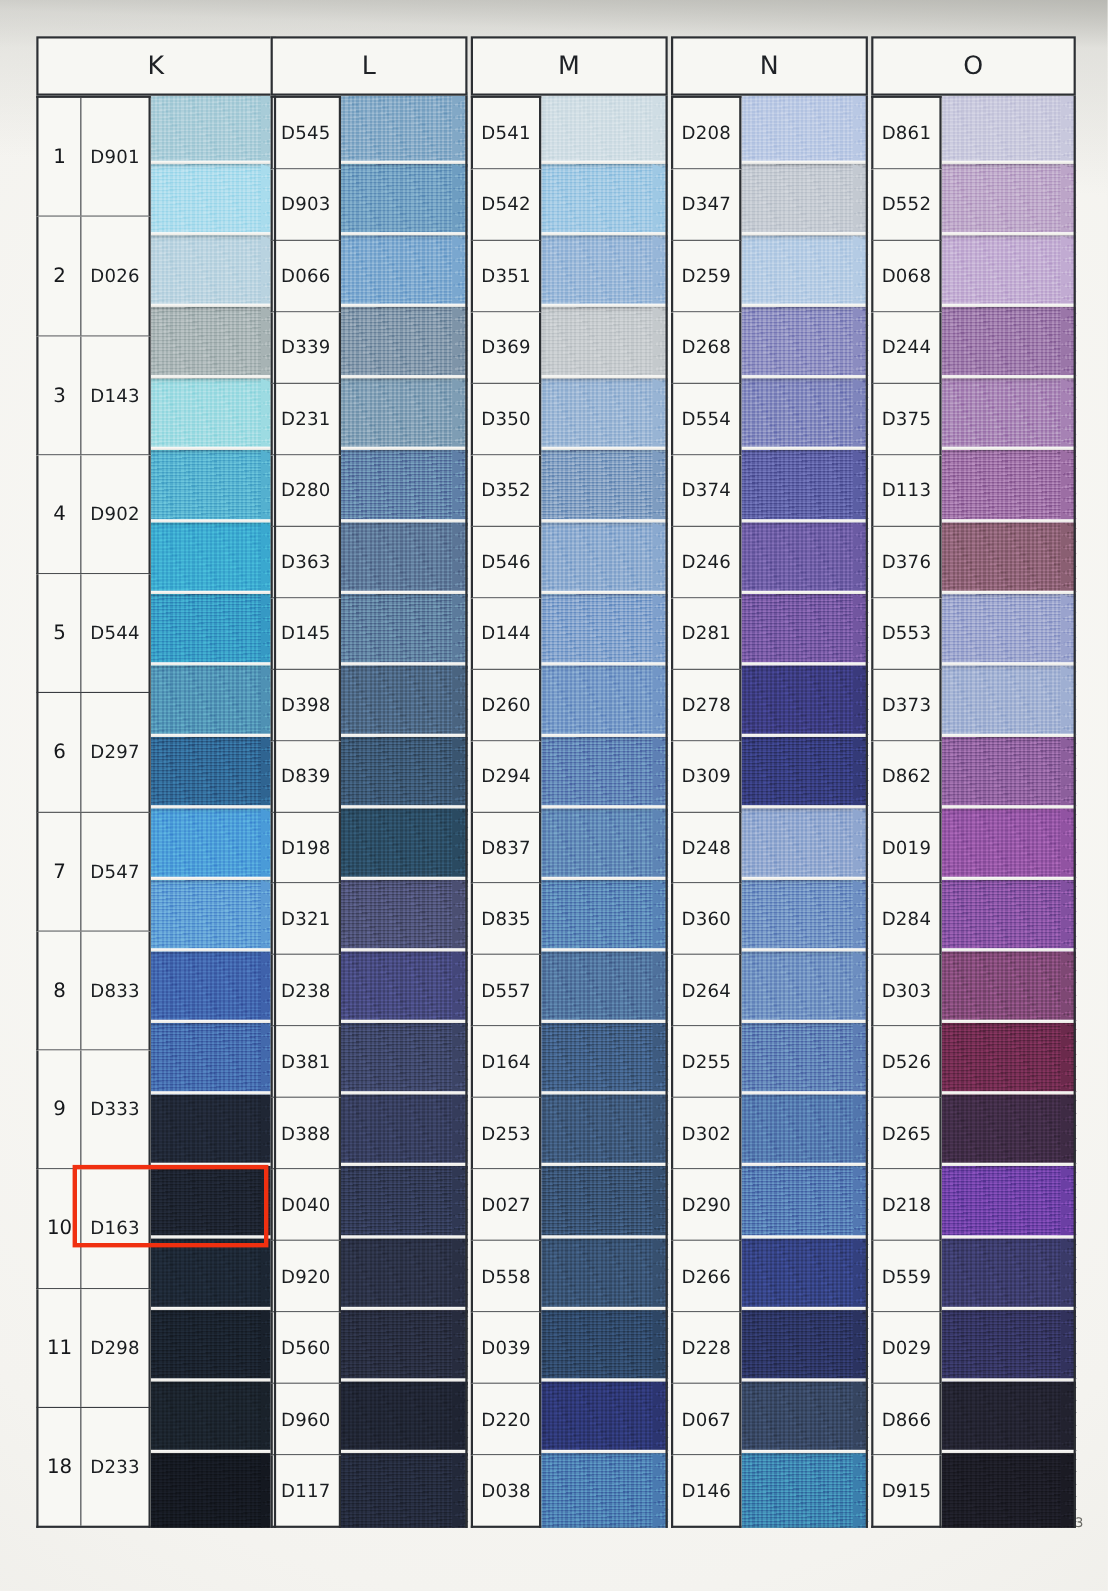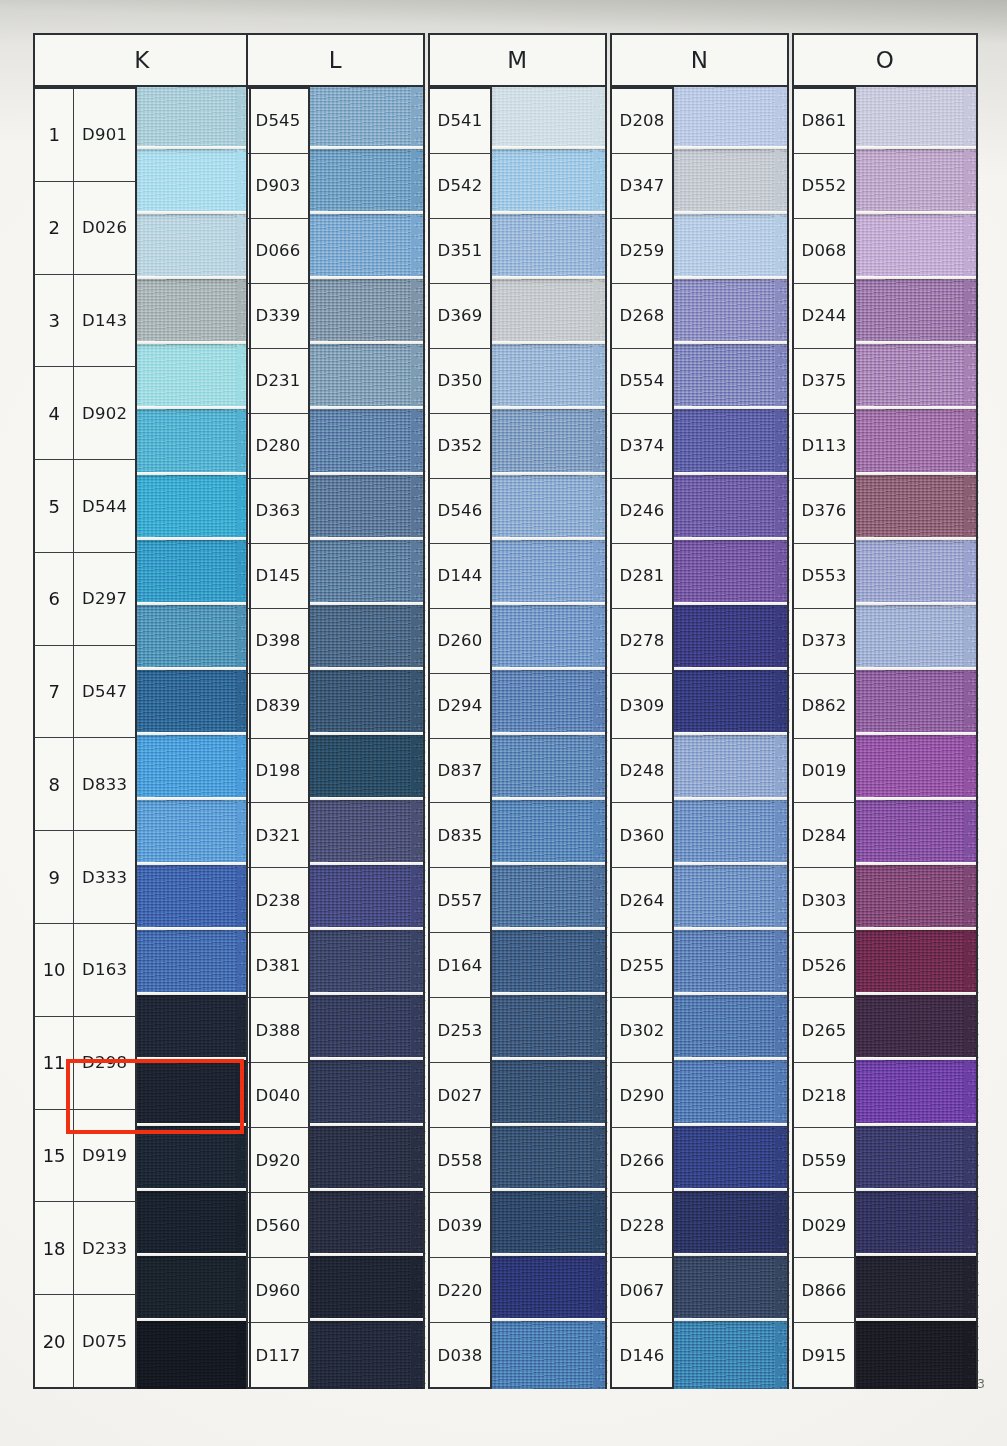--- a/index.html
+++ b/index.html
@@ -191,30 +191,22 @@
           </div>
         <div class="lrow">
             <span class="num">10</span>
             <span class="code">D163</span>
           </div>
         <div class="lrow">
             <span class="num">11</span>
             <span class="code">D298</span>
           </div>
         <div class="lrow">
-            <span class="num">15</span>
-            <span class="code">D919</span>
-          </div>
-        <div class="lrow">
             <span class="num">18</span>
             <span class="code">D233</span>
-          </div>
-        <div class="lrow">
-            <span class="num">20</span>
-            <span class="code">D075</span>
           </div>
       </div>
       <div class="swatches">
           <div class="swrap">
             <div class="sw" title="D901">
               <div class="body" style="background: rgb(168, 204, 216); background-blend-mode: normal;">
                 <div style="position: absolute; inset: 0px; background-image: repeating-linear-gradient(179deg, rgba(255, 255, 255, 0.2) 0px, rgba(255, 255, 255, 0.2) 1px, rgba(0, 0, 0, 0.14) 1px, rgba(0, 0, 0, 0.14) 2px, rgba(255, 255, 255, 0.06) 2px, rgba(255, 255, 255, 0.06) 3.2px), repeating-linear-gradient(90deg, rgba(255, 255, 255, 0.11) 0px, rgba(255, 255, 255, 0.11) 2px, rgba(0, 0, 0, 0.1) 2px, rgba(0, 0, 0, 0.1) 4px); mix-blend-mode: overlay;"></div>
               </div>
               <div class="zig">
                 <svg viewBox="0 0 100 100" preserveAspectRatio="none">

